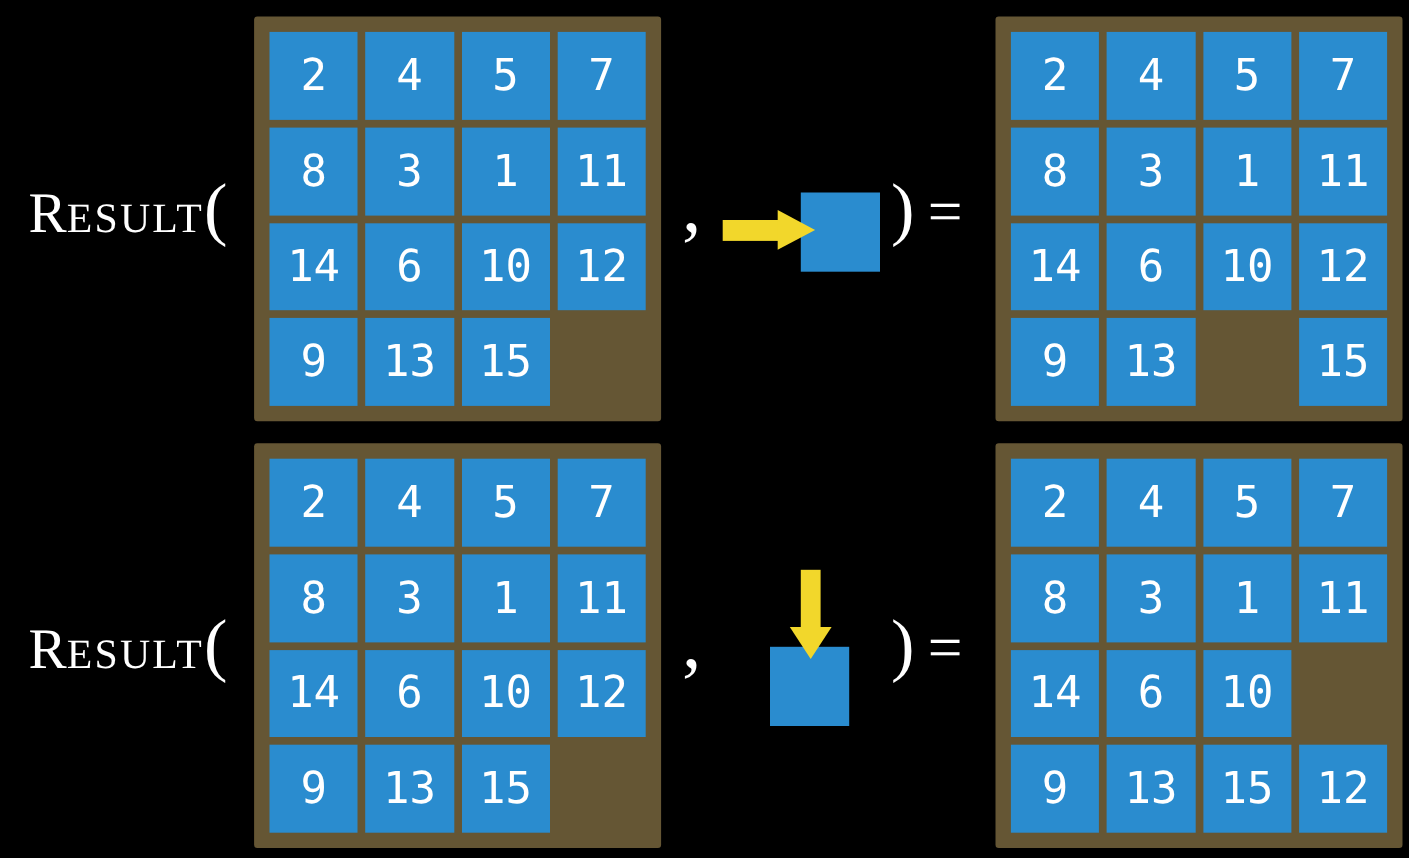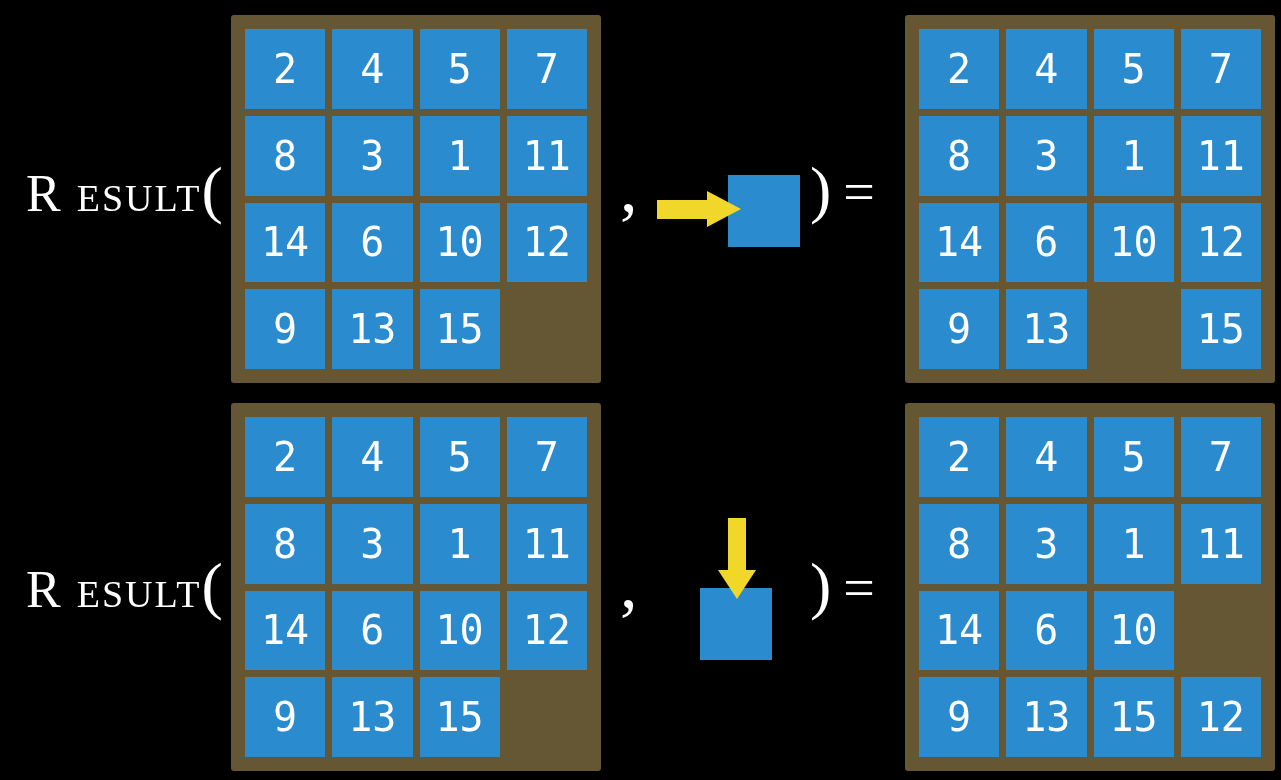--- a/index.html
+++ b/index.html
@@ -10,21 +10,21 @@
     --text:#FFFFFF;
   }
   html,body{margin:0;padding:0;background:var(--bg);}
   .canvas{
     position:relative;width:1281px;height:780px;background:var(--bg);
     overflow:hidden;font-family:"Liberation Serif",serif;color:var(--text);
   }
   
   .result-label{position:absolute;display:flex;align-items:baseline;white-space:nowrap;}
   .result-label .cap{font-size:52px;line-height:1;}
-  .result-label .smallcaps{font-size:38px;line-height:1;letter-spacing:2px;margin-left:16px;}
+  .result-label .smallcaps{font-size:38px;line-height:1;letter-spacing:2px;}
   .big-paren{font-size:64px;line-height:1;font-weight:400;}
   .comma{position:absolute;font-size:70px;line-height:1;}
   .close-group{position:absolute;display:flex;align-items:baseline;}
   .equals{font-size:56px;line-height:1;margin-left:12px;}
   
   .puzzle{
     position:absolute;width:370px;height:368px;box-sizing:border-box;
     background:var(--frame);border-radius:3px;padding:14px;
     display:grid;grid-template-columns:repeat(4,1fr);grid-template-rows:repeat(4,1fr);gap:7px;
   }

